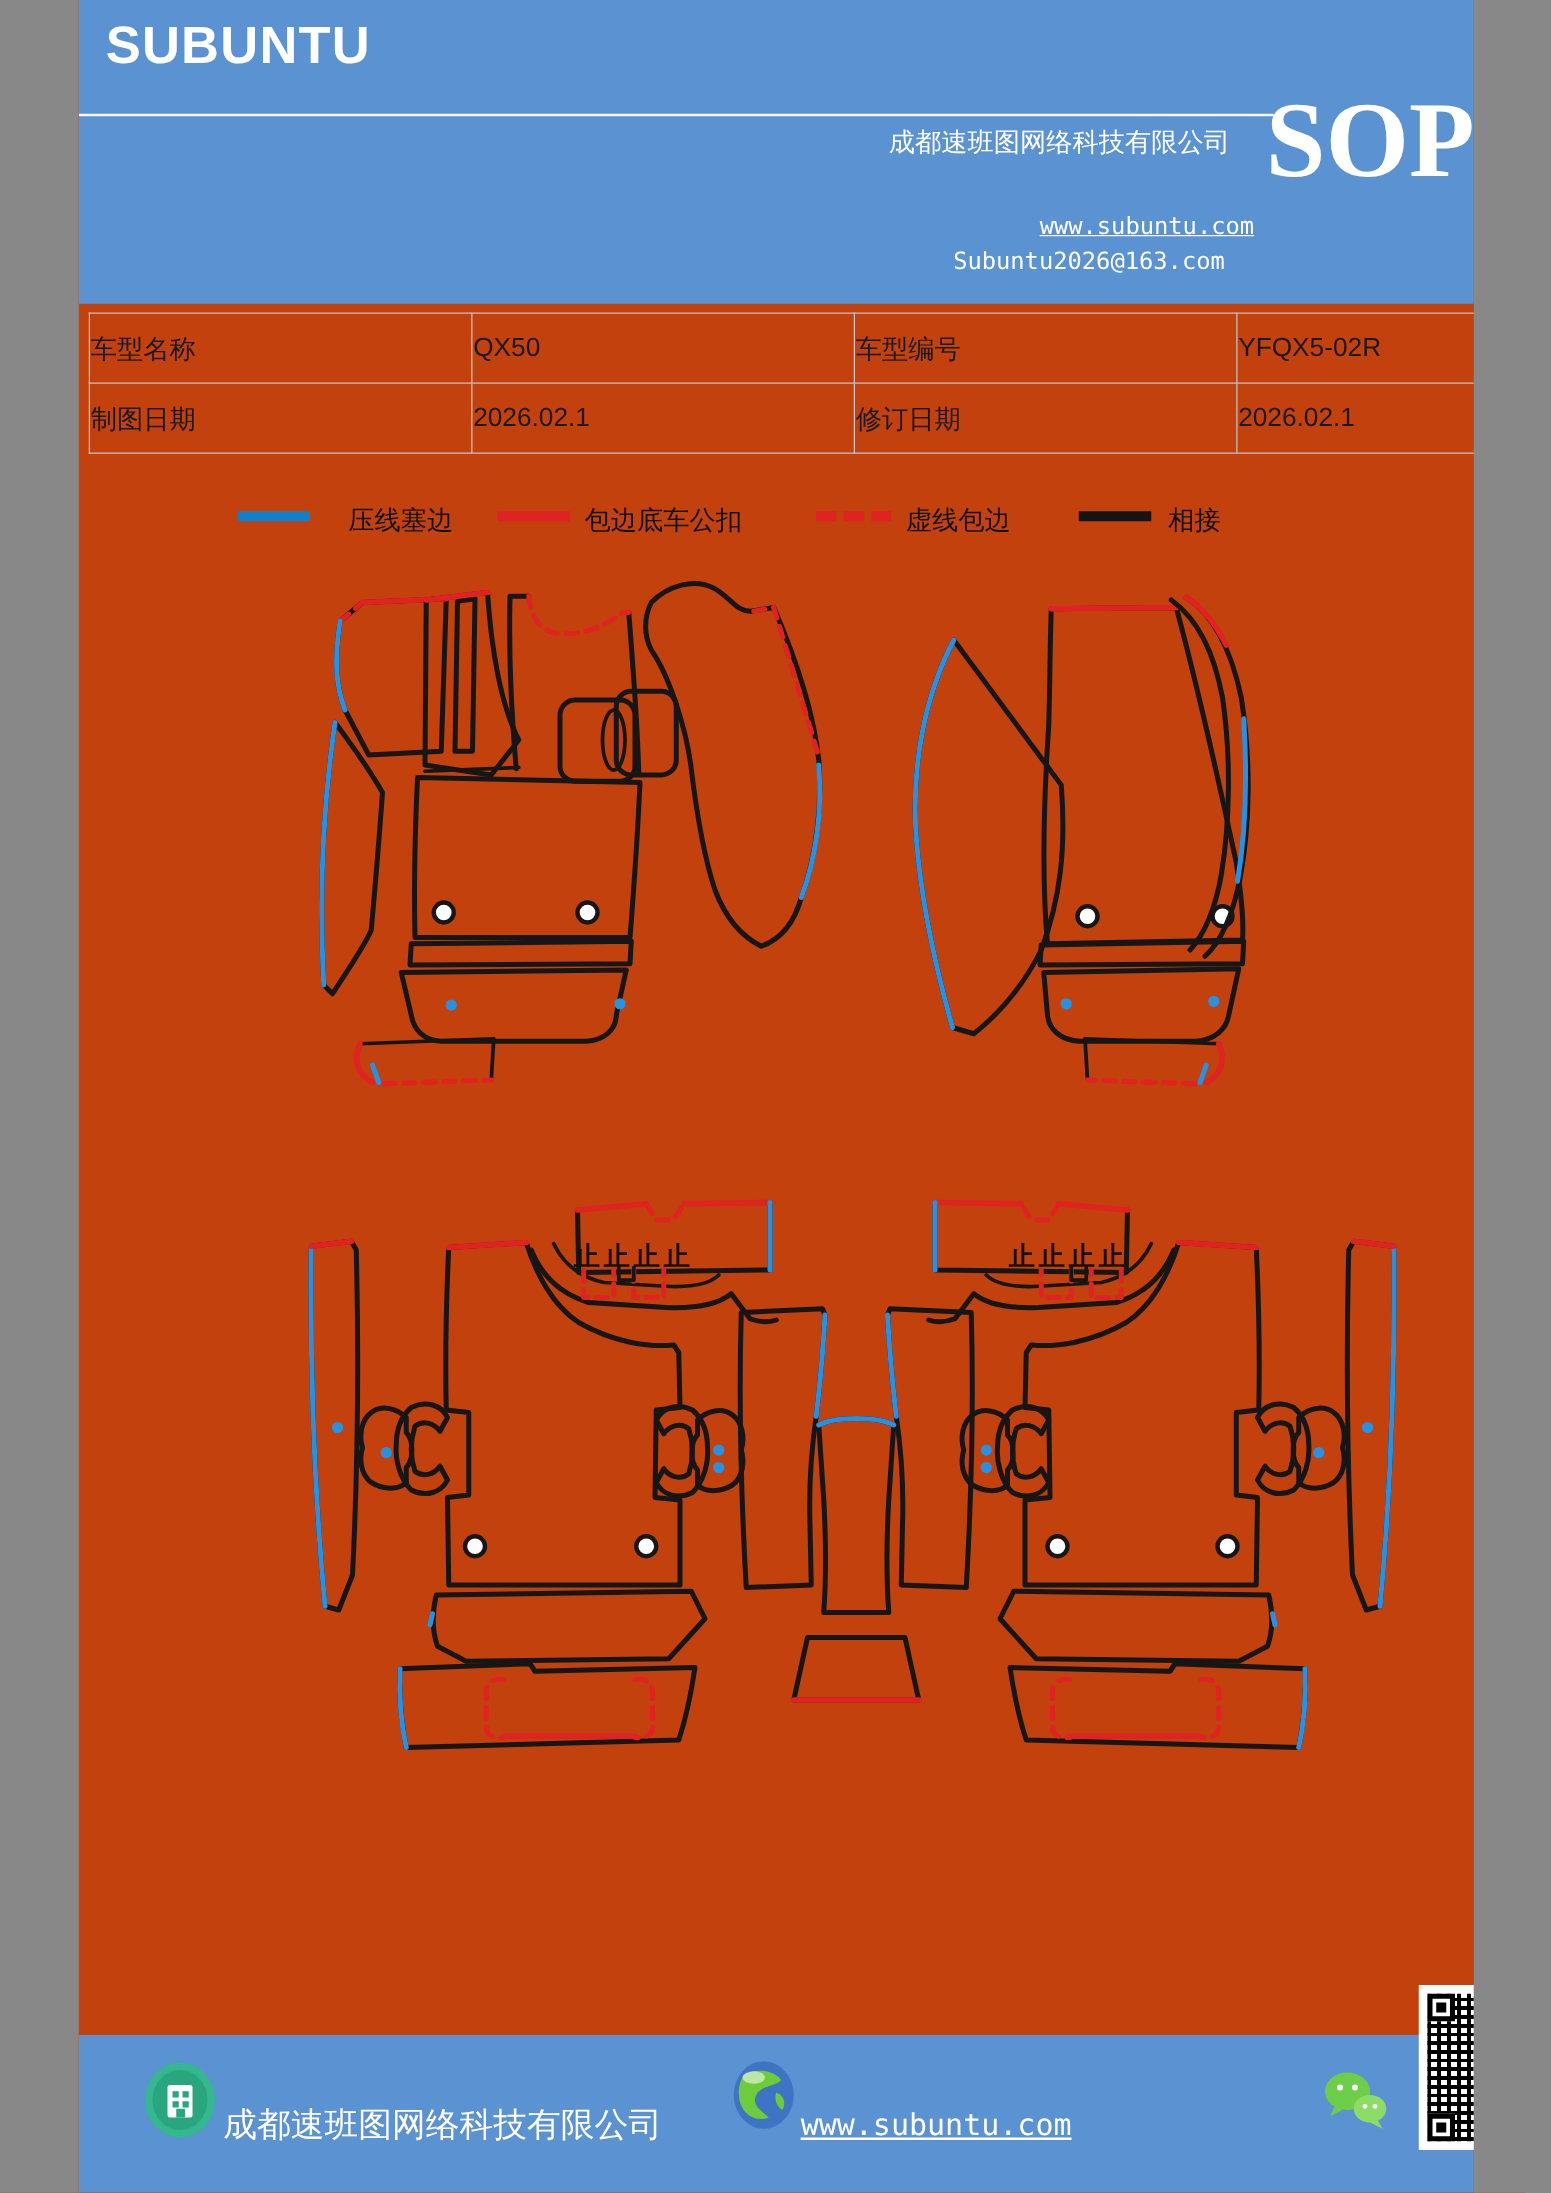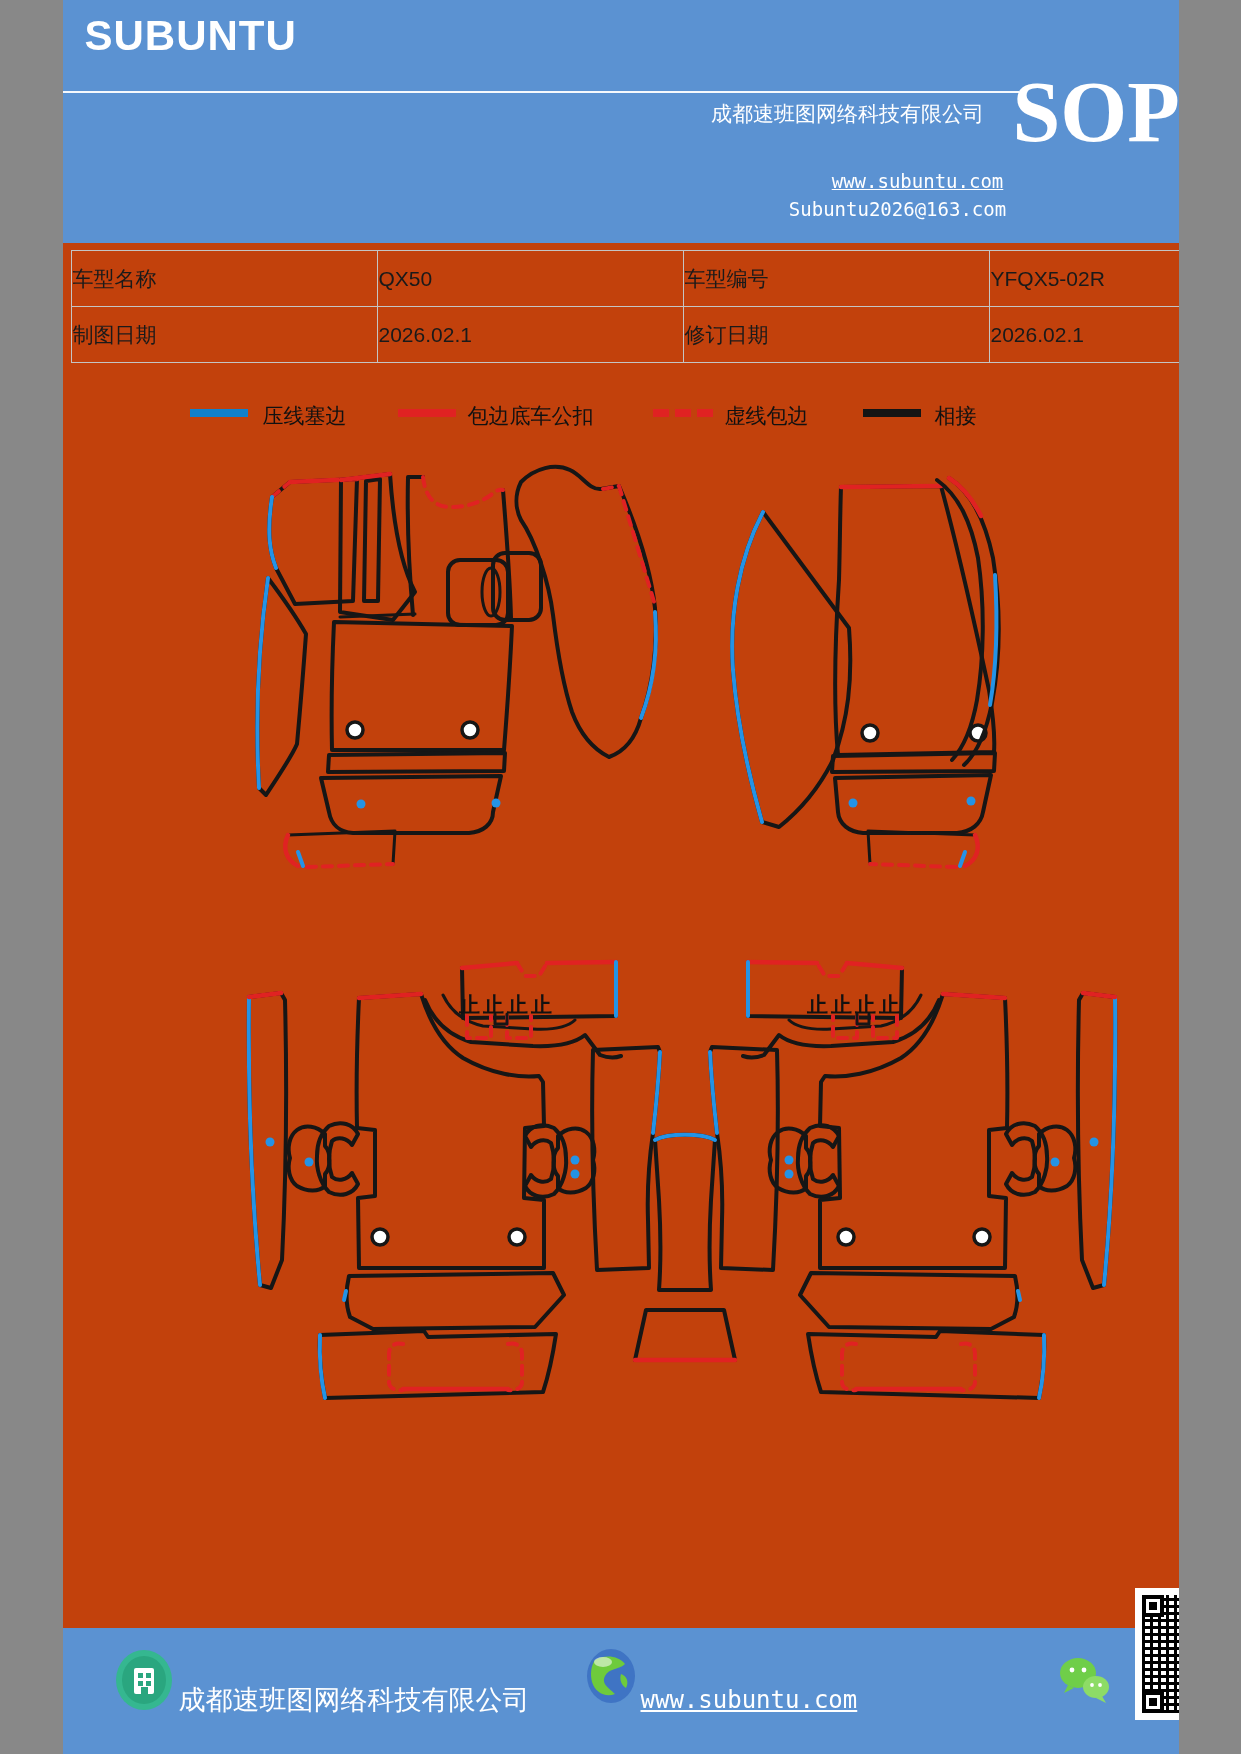--- a/index.html
+++ b/index.html
@@ -10,21 +10,21 @@
   #header{left:0;top:0;width:1241px;height:243px;background:#5b92d2;}
   #logo{left:22px;top:12px;color:#fff;font-size:42px;font-weight:bold;letter-spacing:1px;
         font-family:"Liberation Sans",sans-serif;}
   #hline{left:0;top:91px;width:956px;height:2px;background:rgba(255,255,255,.95);}
   #doc-title{left:28px;top:134px;color:#fff;font-size:31px;font-family:"Liberation Serif","DejaVu Serif",serif;}
   #hdr-company{left:640px;top:100px;width:290px;color:#fff;font-size:21px;text-align:center;
         font-family:"Liberation Serif","DejaVu Serif",serif;}
   #sop{left:950px;top:62px;color:#fff;font-size:86px;font-weight:bold;font-family:Liberation Serif, serif;}
   .hdr-url{color:#fff;font-size:19px;font-family:"DejaVu Sans Mono","Liberation Mono",monospace;}
   #hdr-web{left:740px;top:170px;width:230px;text-align:center;text-decoration:underline;}
-  #hdr-mail{left:700px;top:198px;width:270px;text-align:center;}
+  #hdr-mail{left:700px;top:198px;width:270px;text-align:left;}
   
   #info-table{left:8px;top:250px;width:1225px;height:113px;border-collapse:collapse;
         border:1px solid #c4c4c4;table-layout:fixed;}
   #info-table td{border:1px solid #c4c4c4;text-align:left;vertical-align:middle;
         font-size:21px;color:#1a1a1a;}
   
   .lg-swatch{height:8px;width:58px;}
   .lg-dash{height:0;width:60px;border-top:8px dashed transparent;}
   .lg-label{font-size:21px;color:#111;}
   
@@ -79,21 +79,21 @@
     <tr>
       <td>制图日期</td>
       <td>2026.02.1</td>
       <td>修订日期</td>
       <td>2026.02.1</td>
     </tr>
   </tbody>
     </table>
 
   <div class="abs lg-swatch" style="left: 127px; top: 409px; background-color: rgb(17, 128, 202);"></div>
-  <div class="abs lg-label" style="left:200px;top:402px;">压线塞边</div>
+  <div class="abs lg-label" style="left:216px;top:402px;">压线塞边</div>
 
   <div class="abs lg-swatch" style="left: 335px; top: 409px; background-color: rgb(224, 34, 34);"></div>
   <div class="abs lg-label" style="left:405px;top:402px;">包边底车公扣</div>
 
   <div class="abs lg-dash" style="left: 590px; top: 409px; border-top-color: rgb(224, 34, 34);"></div>
   <div class="abs lg-label" style="left:662px;top:402px;">虚线包边</div>
 
   <div class="abs lg-swatch" style="left: 800px; top: 409px; background-color: rgb(20, 20, 20);"></div>
   <div class="abs lg-label" style="left:872px;top:402px;">相接</div>
 

